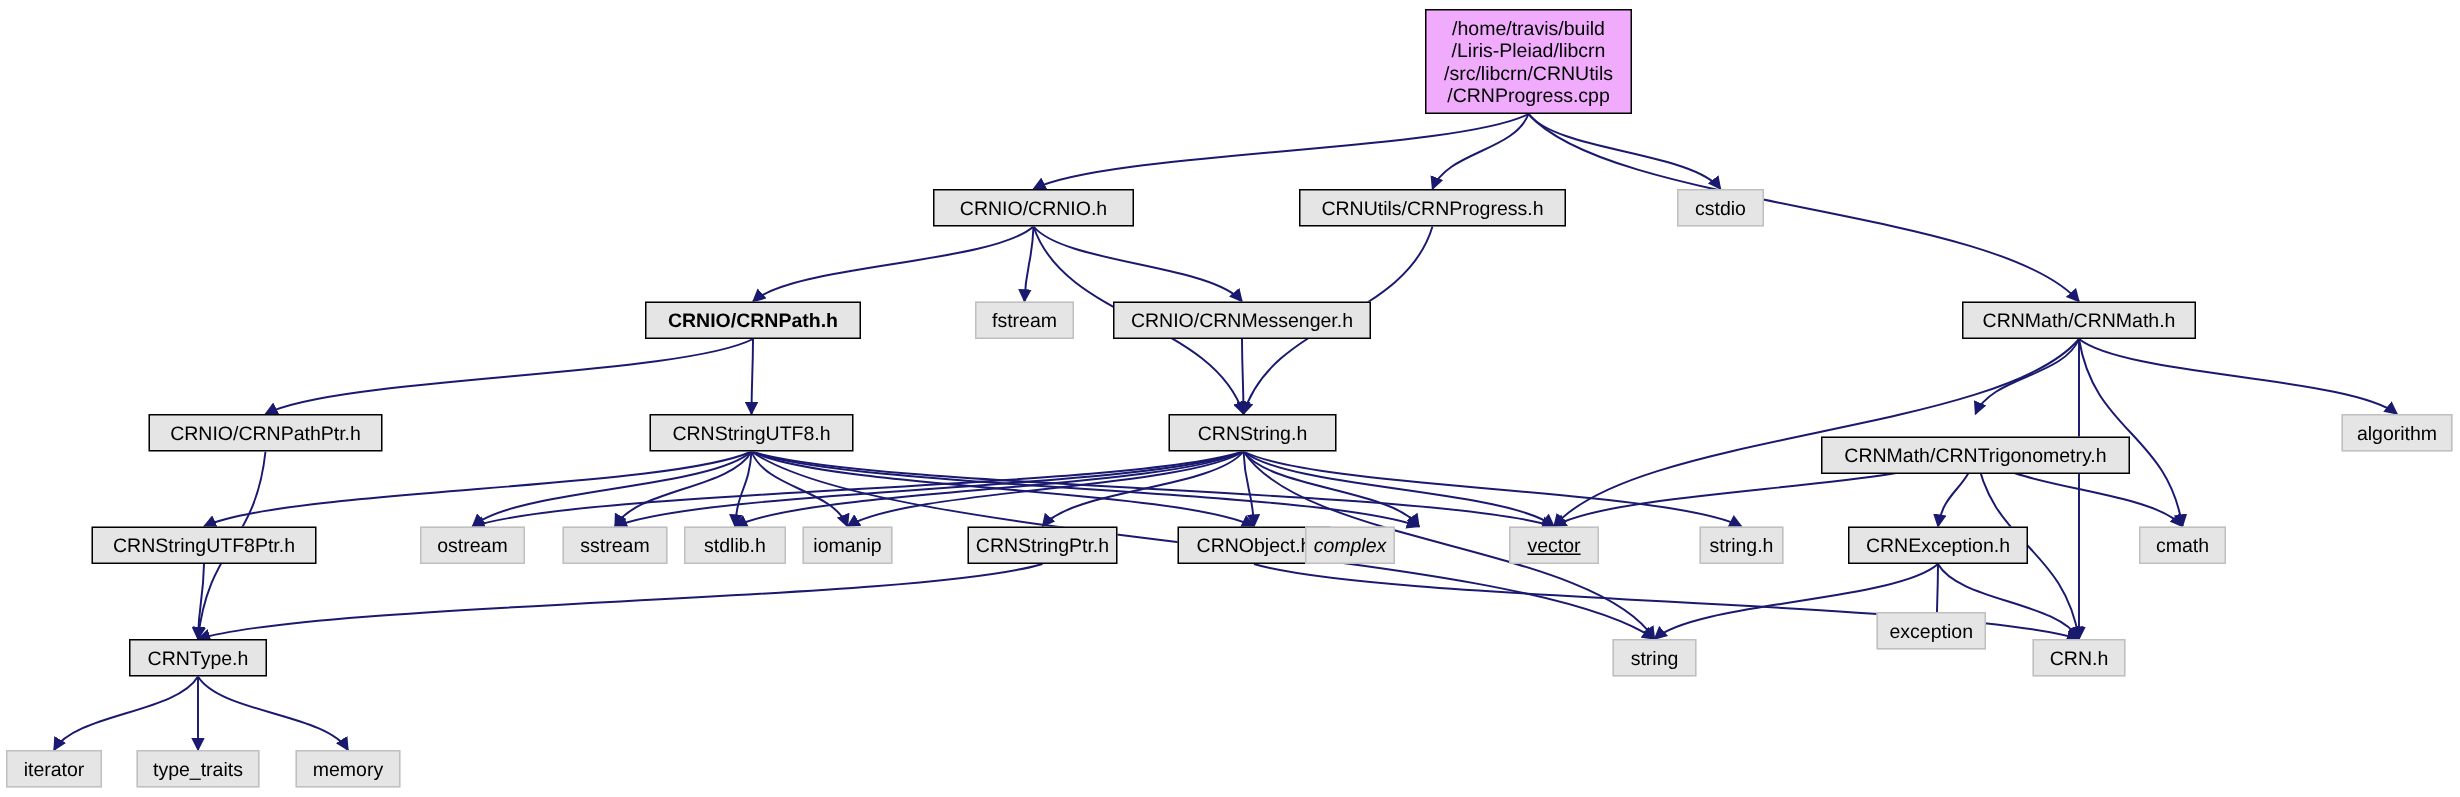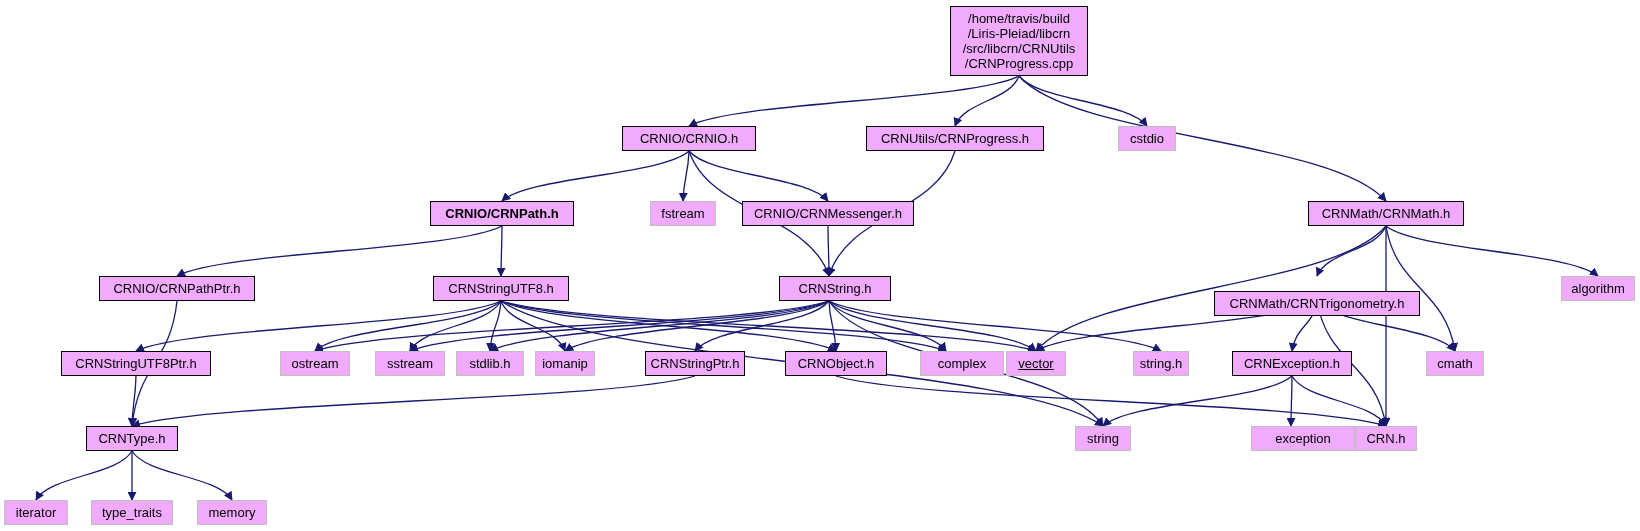--- a/index.html
+++ b/index.html
@@ -1,18 +1,18 @@
 <!DOCTYPE html>
 <html><head>
 <meta charset="utf-8">
 <style>
   html, body { margin: 0; padding: 0; background: #ffffff; }
   body { width: 1640px; height: 531px; position: relative; overflow: hidden; font-family: "Liberation Sans", sans-serif; }
   svg#graph { position: absolute; left: 0; top: 0; }
-  .node { position: absolute; box-sizing: border-box; background: #f0abfc; font-family: "Liberation Sans", sans-serif; font-size: 13px; color: #000; display: flex; align-items: center; justify-content: center; text-align: center; white-space: nowrap; cursor: pointer; }
+  .node { position: absolute; box-sizing: border-box; background: #e5e5e5; font-family: "Liberation Sans", sans-serif; font-size: 13px; color: #000; display: flex; align-items: center; justify-content: center; text-align: center; white-space: nowrap; cursor: pointer; }
   .node.internal { border: 1.3px solid #000000; }
   .node.external { border: 1.3px solid #bfbfbf; }
   .node.root { background: #f0abfc; border: 1.3px solid #000000; white-space: pre; line-height: 15px; flex-direction: column; }
   .node.root span { display: block; }
 </style>
 </head>
 <body>
 
 <svg id="graph" width="1640" height="531" viewBox="0 0 1640 531" xmlns="http://www.w3.org/2000/svg">
   <defs>
@@ -93,25 +93,25 @@
   <div class="node internal" style="left: 779px; top: 276px; width: 112px; height: 25px;">CRNString.h</div>
   <div class="node internal" style="left: 1214px; top: 276px; width: 206px; height: 25px; margin-top: 15px;">CRNMath/CRNTrigonometry.h</div>
   <div class="node external" style="left: 1561px; top: 276px; width: 74px; height: 25px;">algorithm</div>
   <div class="node internal" style="left: 61px; top: 351px; width: 150px; height: 25px;">CRNStringUTF8Ptr.h</div>
   <div class="node external" style="left: 280px; top: 351px; width: 70px; height: 25px;">ostream</div>
   <div class="node external" style="left: 375px; top: 351px; width: 70px; height: 25px;">sstream</div>
   <div class="node external" style="left: 456px; top: 351px; width: 68px; height: 25px;">stdlib.h</div>
   <div class="node external" style="left: 535px; top: 351px; width: 60px; height: 25px;">iomanip</div>
   <div class="node internal" style="left: 645px; top: 351px; width: 100px; height: 25px;">CRNStringPtr.h</div>
   <div class="node internal" style="left: 785px; top: 351px; width: 102px; height: 25px;">CRNObject.h</div>
-  <div class="node external" style="left: 920px; top: 351px; width: 84px; height: 25px;">complex</div>
+  <div class="node external" style="left: 870px; top: 351px; width: 60px; height: 25px; font-style: italic;">complex</div>
   <div class="node external" style="left: 1006px; top: 351px; width: 60px; height: 25px; text-decoration: underline;">vector</div>
   <div class="node external" style="left: 1133px; top: 351px; width: 56px; height: 25px;">string.h</div>
   <div class="node internal" style="left: 1232px; top: 351px; width: 120px; height: 25px;">CRNException.h</div>
   <div class="node external" style="left: 1426px; top: 351px; width: 58px; height: 25px;">cmath</div>
   <div class="node internal" style="left: 86px; top: 426px; width: 92px; height: 25px;">CRNType.h</div>
   <div class="node external" style="left: 1075px; top: 426px; width: 56px; height: 25px;">string</div>
-  <div class="node external" style="left: 1251px; top: 426px; width: 104px; height: 25px;">exception</div>
+  <div class="node external" style="left: 1251px; top: 408px; width: 73px; height: 25px;">exception</div>
   <div class="node external" style="left: 1355px; top: 426px; width: 62px; height: 25px;">CRN.h</div>
   <div class="node external" style="left: 4px; top: 500px; width: 64px; height: 25px;">iterator</div>
   <div class="node external" style="left: 91px; top: 500px; width: 82px; height: 25px;">type_traits</div>
   <div class="node external" style="left: 197px; top: 500px; width: 70px; height: 25px;">memory</div>
 </div>
 
 </body></html>

